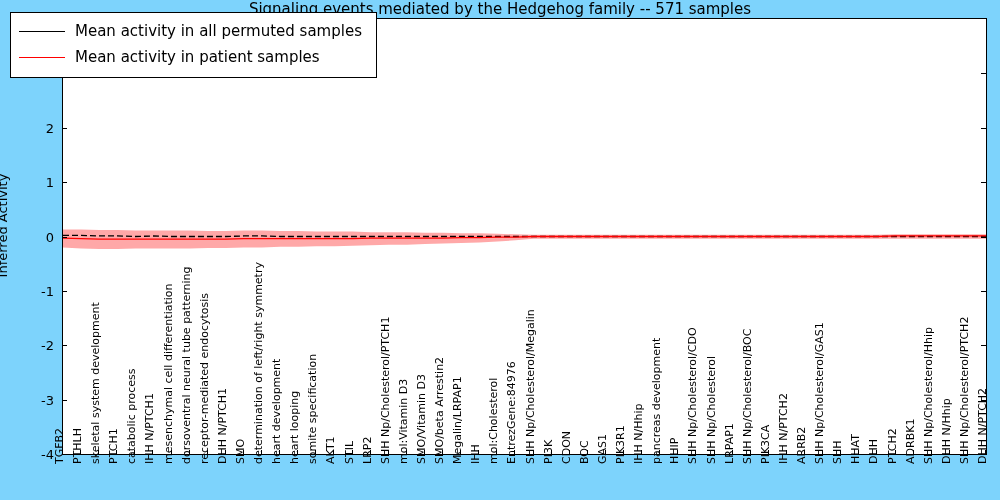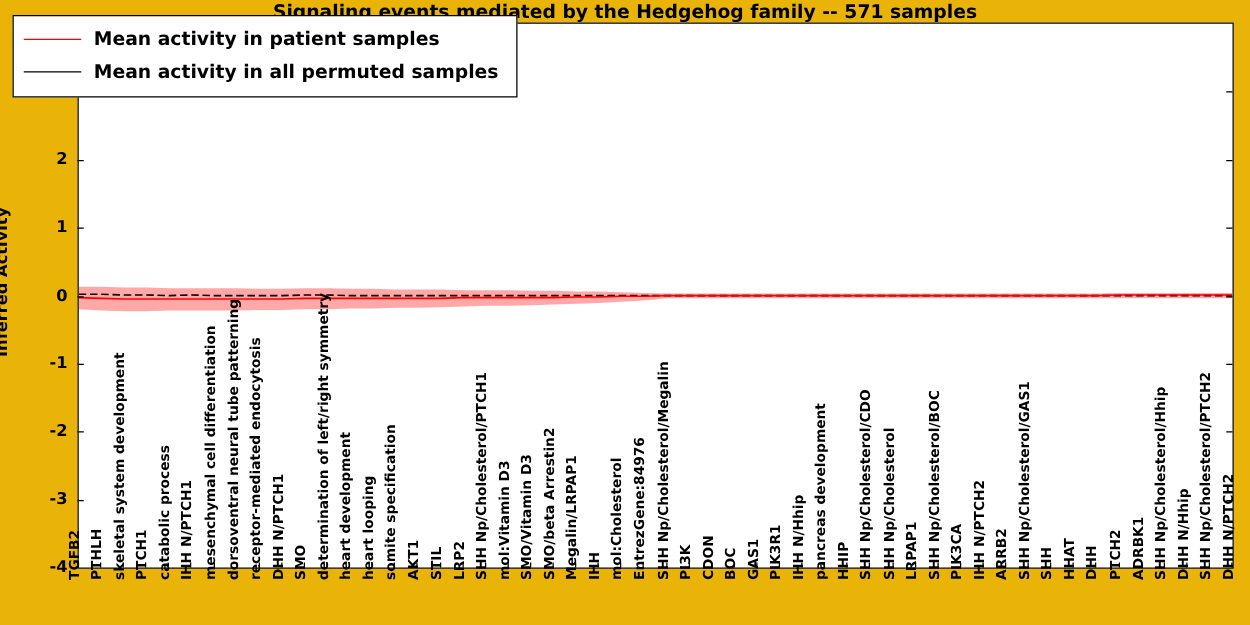--- a/index.html
+++ b/index.html
@@ -7,23 +7,22 @@
     padding: 0;
     background: #ffffff;
   }
   body {
     font-family: "DejaVu Sans", sans-serif;
   }
   #fig {
     position: relative;
     width: 1000px;
     height: 500px;
-    background: #eab308;
+    background: #7dd3fc;
     overflow: hidden;
-    font-weight: bold;
   }
   #title {
     position: absolute;
     left: 0;
     top: 0;
     width: 1000px;
     text-align: center;
     font-size: 15px;
     color: #000;
     line-height: 18px;
@@ -260,22 +259,22 @@
       <div style="position: absolute; left: 966.902px; top: 450px; width: 1px; height: 4px; background: rgb(0, 0, 0);"></div>
       <div class="xtick-label" style="left: 970.902px; top: 451px;">SHH Np/Cholesterol/PTCH2</div>
       <div style="position: absolute; left: 985px; top: 450px; width: 1px; height: 4px; background: rgb(0, 0, 0);"></div>
       <div class="xtick-label" style="left: 989px; top: 451px;">DHH N/PTCH2</div>
     </div>
 
   <div id="ylabel">Inferred Activity</div>
 
   <div id="legend">
     <div class="legend-row">
+      <span class="legend-line" style="border-top-color: rgb(0, 0, 0);"></span>
+      <span class="legend-text">Mean activity in all permuted samples</span>
+    </div>
+    <div class="legend-row">
       <span class="legend-line" style="border-top-color: rgb(255, 0, 0);"></span>
       <span class="legend-text">Mean activity in patient samples</span>
     </div>
-    <div class="legend-row">
-      <span class="legend-line" style="border-top-color: rgb(0, 0, 0);"></span>
-      <span class="legend-text">Mean activity in all permuted samples</span>
-    </div>
   </div>
 
 </div>
 
 </body></html>

